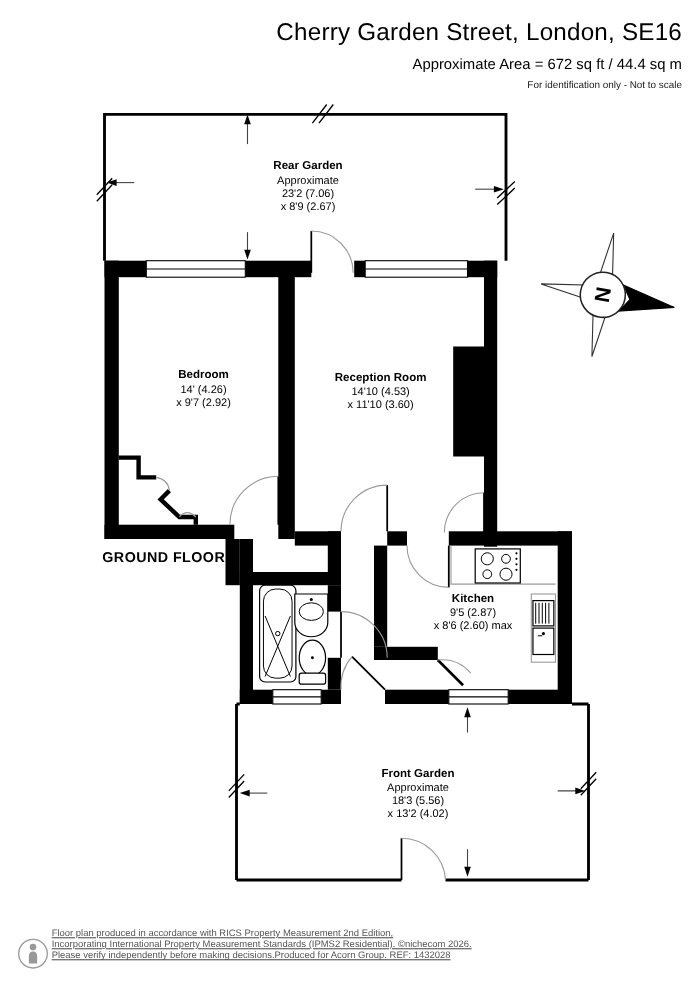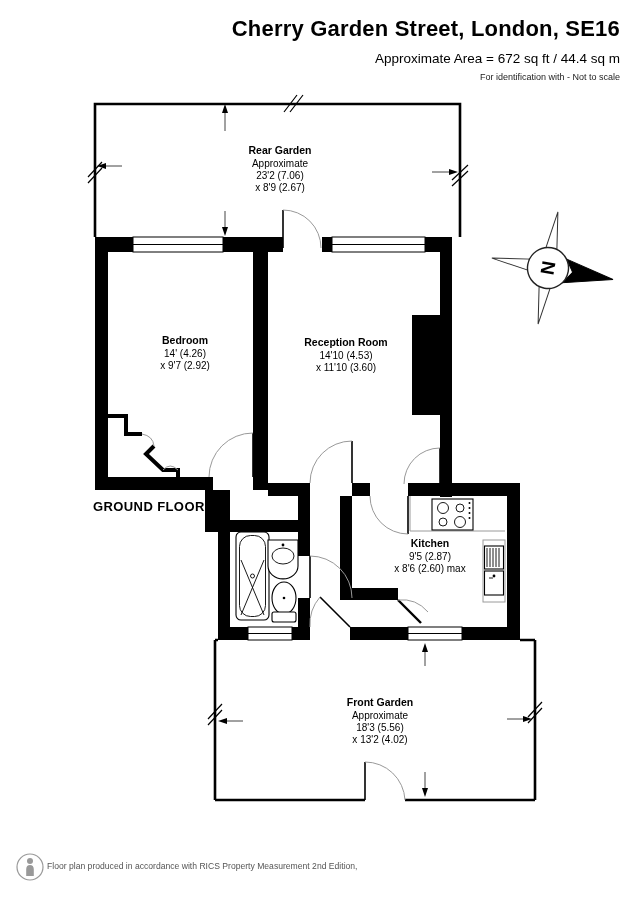--- a/index.html
+++ b/index.html
@@ -1,48 +1,48 @@
 <!DOCTYPE html>
 <html><head>
 <meta charset="utf-8">
 <style>
   html,body{margin:0;padding:0;background:#fff;}
   body{width:636px;height:900px;position:relative;overflow:hidden;
        font-family:"Liberation Sans",sans-serif;color:#000;}
   .header{position:absolute;top:0;right:16px;left:16px;text-align:right;}
-  .title{font-size:22px;font-weight:bold;letter-spacing:.2px;margin-top:16px;}
+  .title{font-size:22px;font-weight:normal;letter-spacing:.2px;margin-top:16px;}
   .area-line{font-size:13.5px;margin-top:9px;}
   .disclaimer{font-size:9px;margin-top:6px;color:#222;}
   svg text{font-family:"Liberation Sans",sans-serif;fill:#000;}
   .room-name{font-size:10.5px;font-weight:bold;}
   .room-dim{font-size:10px;}
   .floor-label{font-size:13px;font-weight:bold;letter-spacing:.4px;}
   .wall{fill:#000;stroke:none;}
   .thinline{stroke:#000;stroke-width:2.6;fill:none;}
   .win{fill:#fff;stroke:#000;stroke-width:1;}
   .winline{stroke:#000;stroke-width:1;}
   .arc{stroke:#999;stroke-width:1;fill:none;}
   .leaf{stroke:#000;stroke-width:1.6;fill:none;}
   .fixture{fill:#fff;stroke:#000;stroke-width:1.1;}
   .fixline{stroke:#000;stroke-width:.9;fill:none;}
   .counter{fill:none;stroke:#9a9a9a;stroke-width:1;}
   .arrowline{stroke:#444;stroke-width:1;}
   .arrowhead{fill:#000;}
   .breakmark{stroke:#000;stroke-width:1.2;}
-  .footer{position:absolute;left:47px;top:861px;font-size:8.6px;line-height:10.2px;color:#555;}
+  .footer{position:absolute;left:47px;top:843px;font-size:8.6px;line-height:10.2px;color:#555;text-decoration:underline;}
   .logo{position:absolute;left:15px;top:851px;}
   .compass-n{font-size:19px;font-weight:bold;}
 </style>
 </head>
 <body>
 
 <div class="header">
   <div class="title">Cherry Garden Street, London, SE16</div>
   <div class="area-line">Approximate Area = 672 sq ft / 44.4 sq m</div>
-  <div class="disclaimer">For identification with - Not to scale</div>
+  <div class="disclaimer">For identification only - Not to scale</div>
 </div>
 
 <svg width="636" height="900" viewBox="0 0 636 900" style="position:absolute;left:0;top:0;">
 
   <g>
     <path class="thinline" d="M95,237 V104 H460 V237"></path>
 
     <path class="breakmark" d="M284,112 L297,95 M290,112 L303,95"></path>
     <path class="breakmark" d="M452,180 L468,165 M452,186 L468,171"></path>
     <path class="breakmark" d="M88,177 L102,162 M88,183 L102,168"></path>
@@ -268,13 +268,15 @@
 
 <div class="logo">
   <svg width="30" height="32" viewBox="0 0 30 32">
     <circle cx="15" cy="16" r="13" fill="#fff" stroke="#999" stroke-width="1.2"></circle>
     <circle cx="15" cy="10" r="3" fill="#999"></circle>
     <path d="M15,14 c-2.4,0 -3.8,1.6 -3.8,4.2 V25 h7.6 V18.2 c0,-2.6 -1.4,-4.2 -3.8,-4.2 z" fill="#999"></path>
   </svg>
 </div>
 <div class="footer">
   <div>Floor plan produced in accordance with RICS Property Measurement 2nd Edition,</div>
+  <div>Incorporating International Property Measurement Standards (IPMS2 Residential).  ©nichecom 2026.</div>
+  <div>Please verify independently before making decisions.Produced for Acorn Group.   REF:  1432028</div>
 </div>
 
 </body></html>

